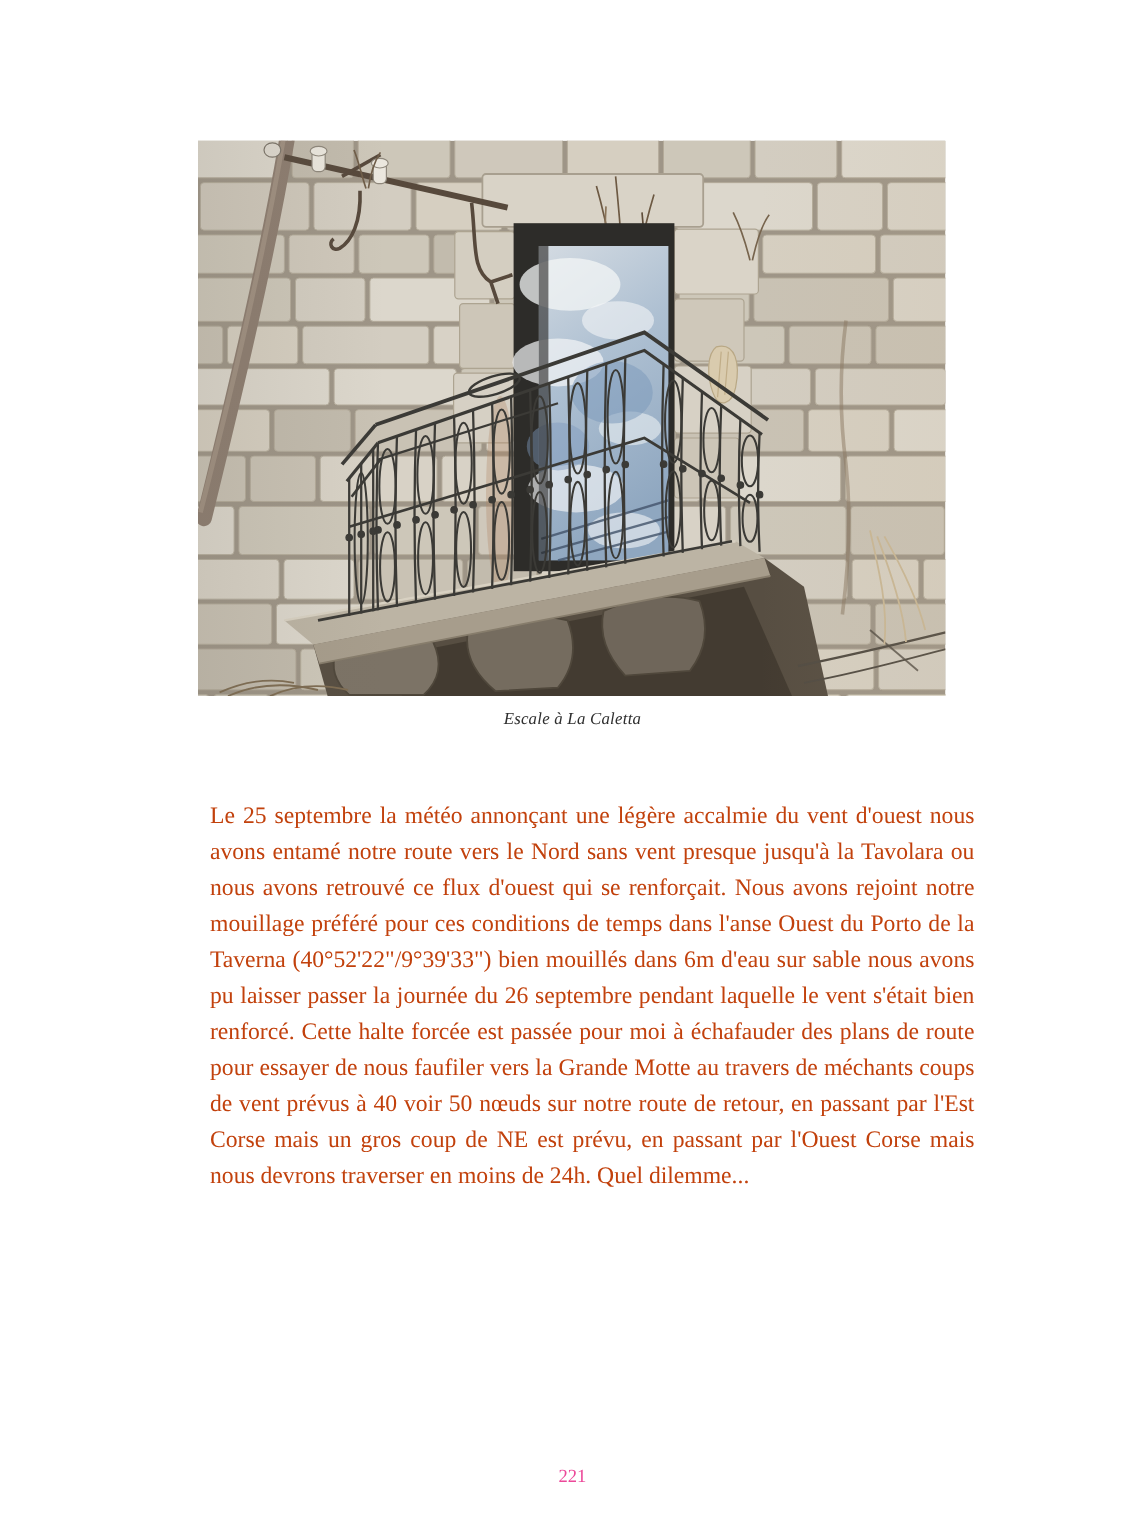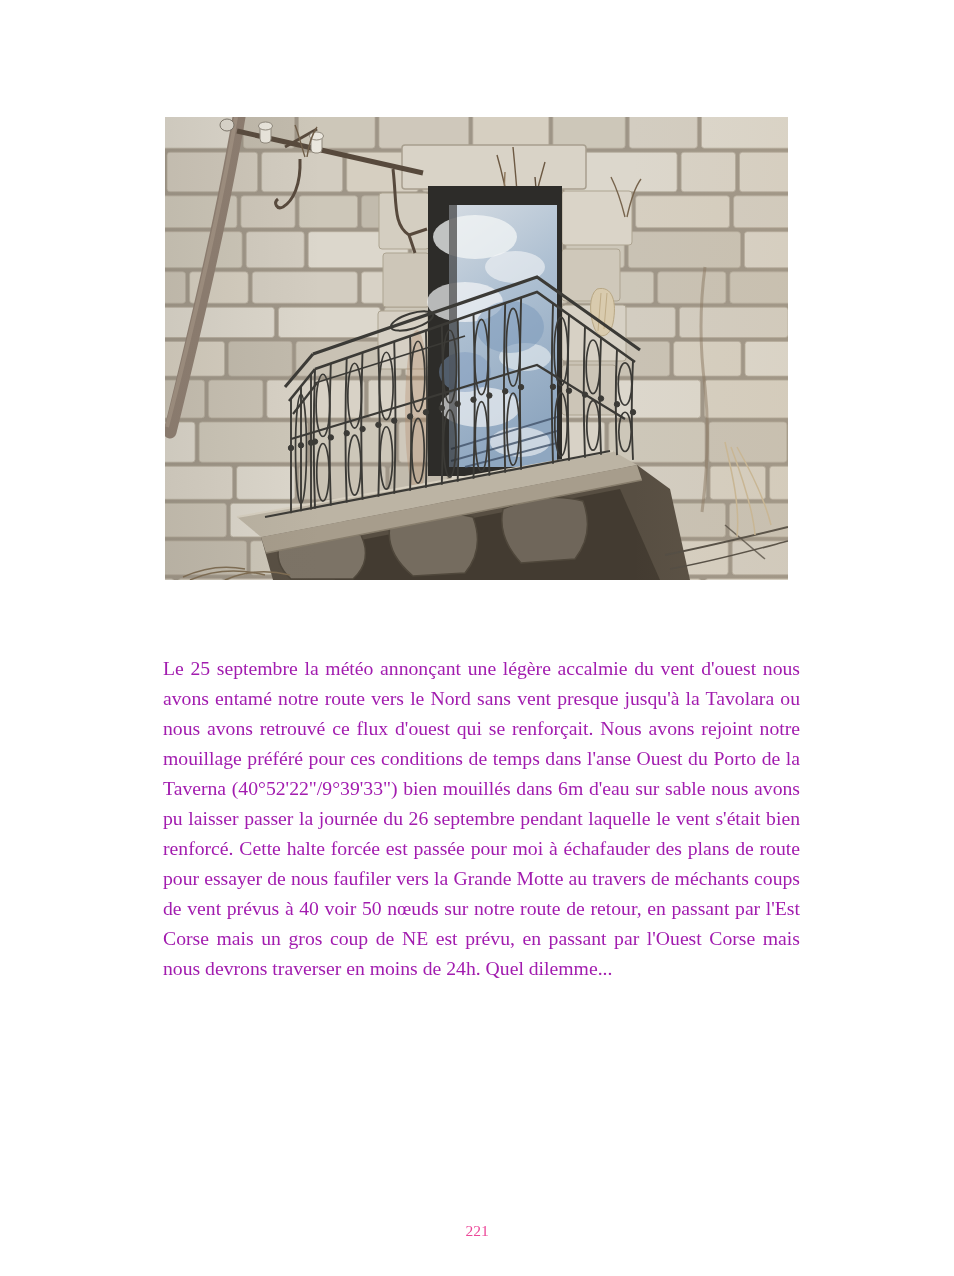--- a/index.html
+++ b/index.html
@@ -20,22 +20,22 @@
     text-align:center;
     font-style:italic;
     font-size:14px;line-height:18px;
     color:#2e2e2e;
     letter-spacing:.2px;
   }
   .body-text{
     position:absolute;top:649px;left:159px;width:637px;
     font-size:19.7px;line-height:30px;
     text-align:justify;
-    color:#a21caf;
-    margin:4px;
+    color:#c2410c;
+    margin:16px;
     hyphens:none;
   }
   .page-number{
     position:absolute;top:1222px;left:0;width:100%;
     text-align:center;
     font-size:15.5px;
     color:#ec4899;
   }
 </style>
 </head>
@@ -359,18 +359,19 @@
           <path d="M560,325 C568,360 575,390 572,420"></path>
           <path d="M566,330 C578,362 588,392 590,418"></path>
           <path d="M572,330 C588,358 600,384 606,408"></path>
         </g>
       </g>
 
       <rect x="0" y="0" width="623" height="463" fill="url(#vign)"></rect>
     </svg>
   </div>
 
+  <div class="caption">Escale à La Caletta</div>
 
   <p class="body-text">Le 25 septembre la météo annonçant une légère accalmie du vent d'ouest nous avons entamé notre route vers le Nord sans vent presque jusqu'à la Tavolara ou nous avons retrouvé ce flux d'ouest qui se renforçait. Nous avons rejoint notre mouillage préféré pour ces conditions de temps dans l'anse Ouest du Porto de la Taverna (40°52'22"/9°39'33") bien mouillés dans 6m d'eau sur sable nous avons pu laisser passer la journée du 26 septembre pendant laquelle le vent s'était bien renforcé. Cette halte forcée est passée pour moi à échafauder des plans de route pour essayer de nous faufiler vers la Grande Motte au travers de méchants coups de vent prévus à 40 voir 50 nœuds sur notre route de retour, en passant par l'Est Corse mais un gros coup de NE est prévu, en passant par l'Ouest Corse mais nous devrons traverser en moins de 24h. Quel dilemme...</p>
 
   <div class="page-number">221</div>
 
 </div>
 
 </body></html>

